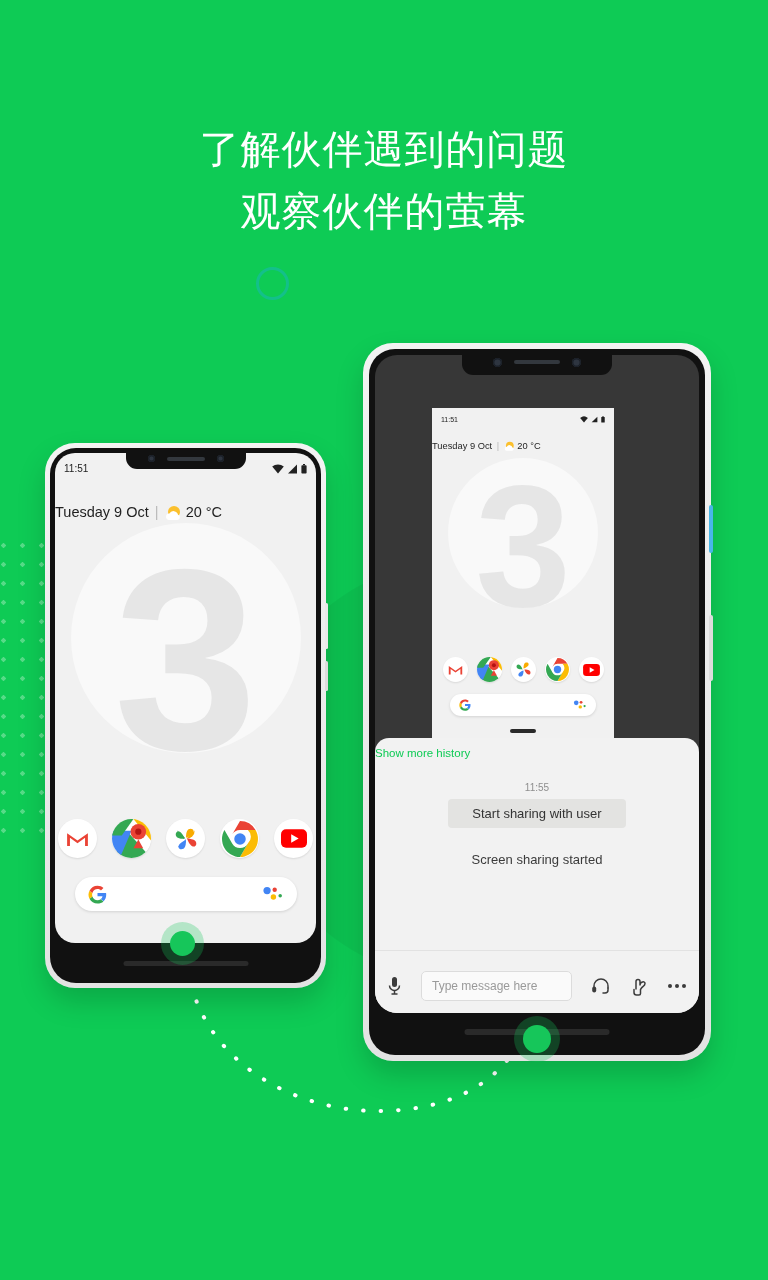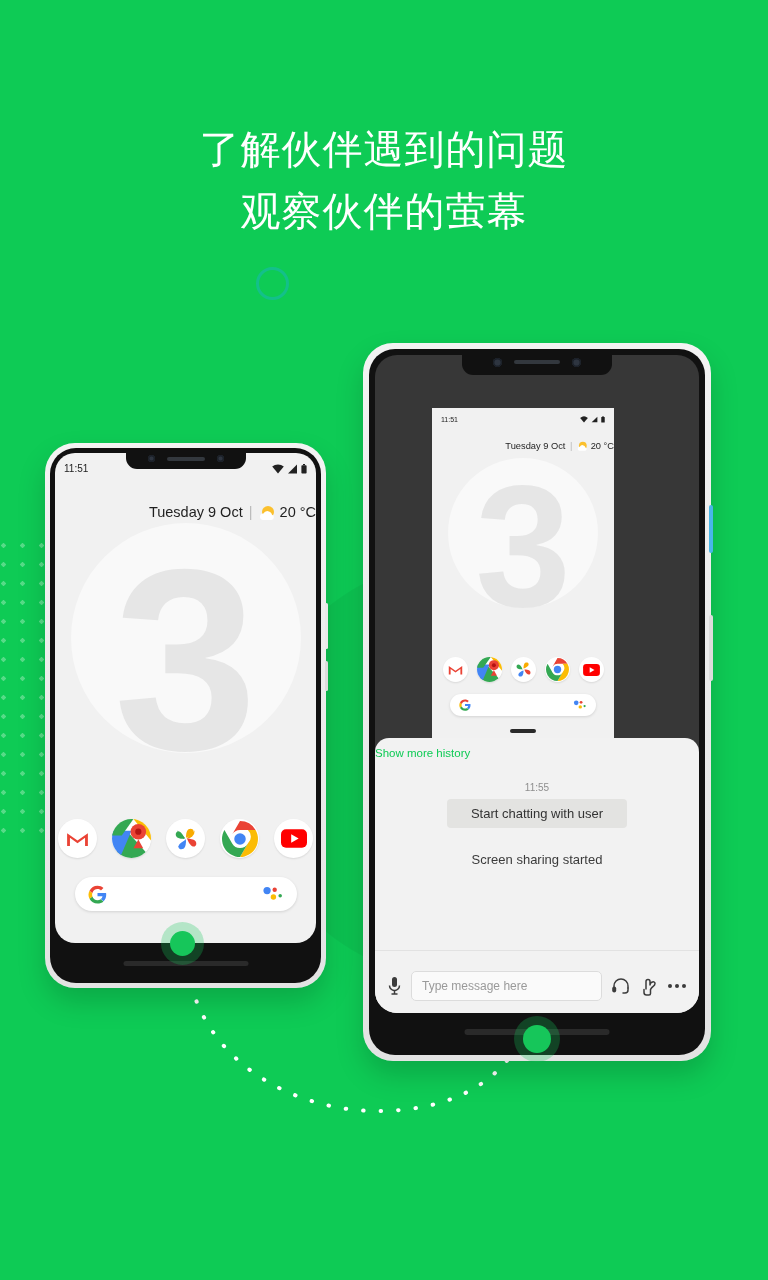--- a/index.html
+++ b/index.html
@@ -73,21 +73,21 @@
 
   
   .statusbar{
     display:flex; align-items:flex-end; justify-content:space-between;
     padding:0 9px; color:#212121;
   }
   .statusbar .time{ font-weight:400; }
   .statusbar .icons{ display:flex; align-items:center; gap:3px; }
   .wifi-ic,.sig-ic,.bat-ic{ display:block; }
 
-  .datebar{ text-align:right; color:#1f1f1f; white-space:nowrap; }
+  .datebar{ text-align:left; color:#1f1f1f; white-space:nowrap; }
   .datebar .sep{ color:#b9b9b9; margin:0 2px; }
 
   .wall3{
     position:absolute; left:50%; transform:translateX(-50%);
     color:#e6e6e6; font-weight:700; line-height:1; user-select:none;
   }
   .wall-circle{
     position:absolute; left:50%; transform:translateX(-50%);
     border-radius:50%; background:rgba(255,255,255,.55);
   }
@@ -119,21 +119,21 @@
   .showmore{ text-align:left; color:#0ECB55; font-size:11.5px; margin-top:9px; }
   .msg-time{ text-align:center; color:#8e8e8e; font-size:10px; margin-top:23px; }
   .msg-bubble{
     align-self:center; background:#e3e3e1; color:#333; font-size:13px;
     padding:7px 24px; border-radius:4px; margin-top:6px;
   }
   .msg-plain{ text-align:center; color:#3b3b3b; font-size:13px; margin-top:24px; }
 
   #chat-input{
     margin-top:auto; background:#f2f2f2; border-top:1px solid #e2e2e2;
-    display:flex; align-items:center; gap:9px; padding:20px 12px 12px 12px;
+    display:flex; align-items:center; gap:19px; padding:20px 12px 12px 12px;
   }
   #chat-input .field{
     flex:1; background:#fafafa; border:1px solid #dcdcdc; border-radius:5px;
     padding:7px 10px; color:#9a9a9a; font-size:12px;
   }
   .icon-btn{ display:flex; align-items:center; justify-content:center; color:#3c3c3c; flex:0 0 auto; }
 </style>
 </head>
 <body>
 
@@ -379,21 +379,21 @@
       <div style="position:absolute; left:50%; transform:translateX(-50%); bottom:5px; width:26px; height:4px; border-radius:2px; background:#2a2a2a;"></div>
     </div>
 
     <div id="chat-panel" style="bottom:0; height:275px;">
 
 
       <div class="showmore">Show more history</div>
 
       <div class="msg-time">11:55</div>
 
-      <div class="msg-bubble">Start chatting with user</div>
+      <div class="msg-bubble">Start sharing with user</div>
 
       <div class="msg-plain">Screen sharing started</div>
 
       <div id="chat-input">
         <span class="icon-btn">
           <svg width="15" height="20" viewBox="0 0 15 20">
             <rect x="5" y="1" width="5" height="10" rx="2.5" fill="#3c3c3c"></rect>
             <path d="M2.5 9.5 a5 5 0 0 0 10 0" fill="none" stroke="#3c3c3c" stroke-width="1.5"></path>
             <line x1="7.5" y1="14.5" x2="7.5" y2="18" stroke="#3c3c3c" stroke-width="1.5"></line>
             <line x1="4.5" y1="18" x2="10.5" y2="18" stroke="#3c3c3c" stroke-width="1.5"></line>

